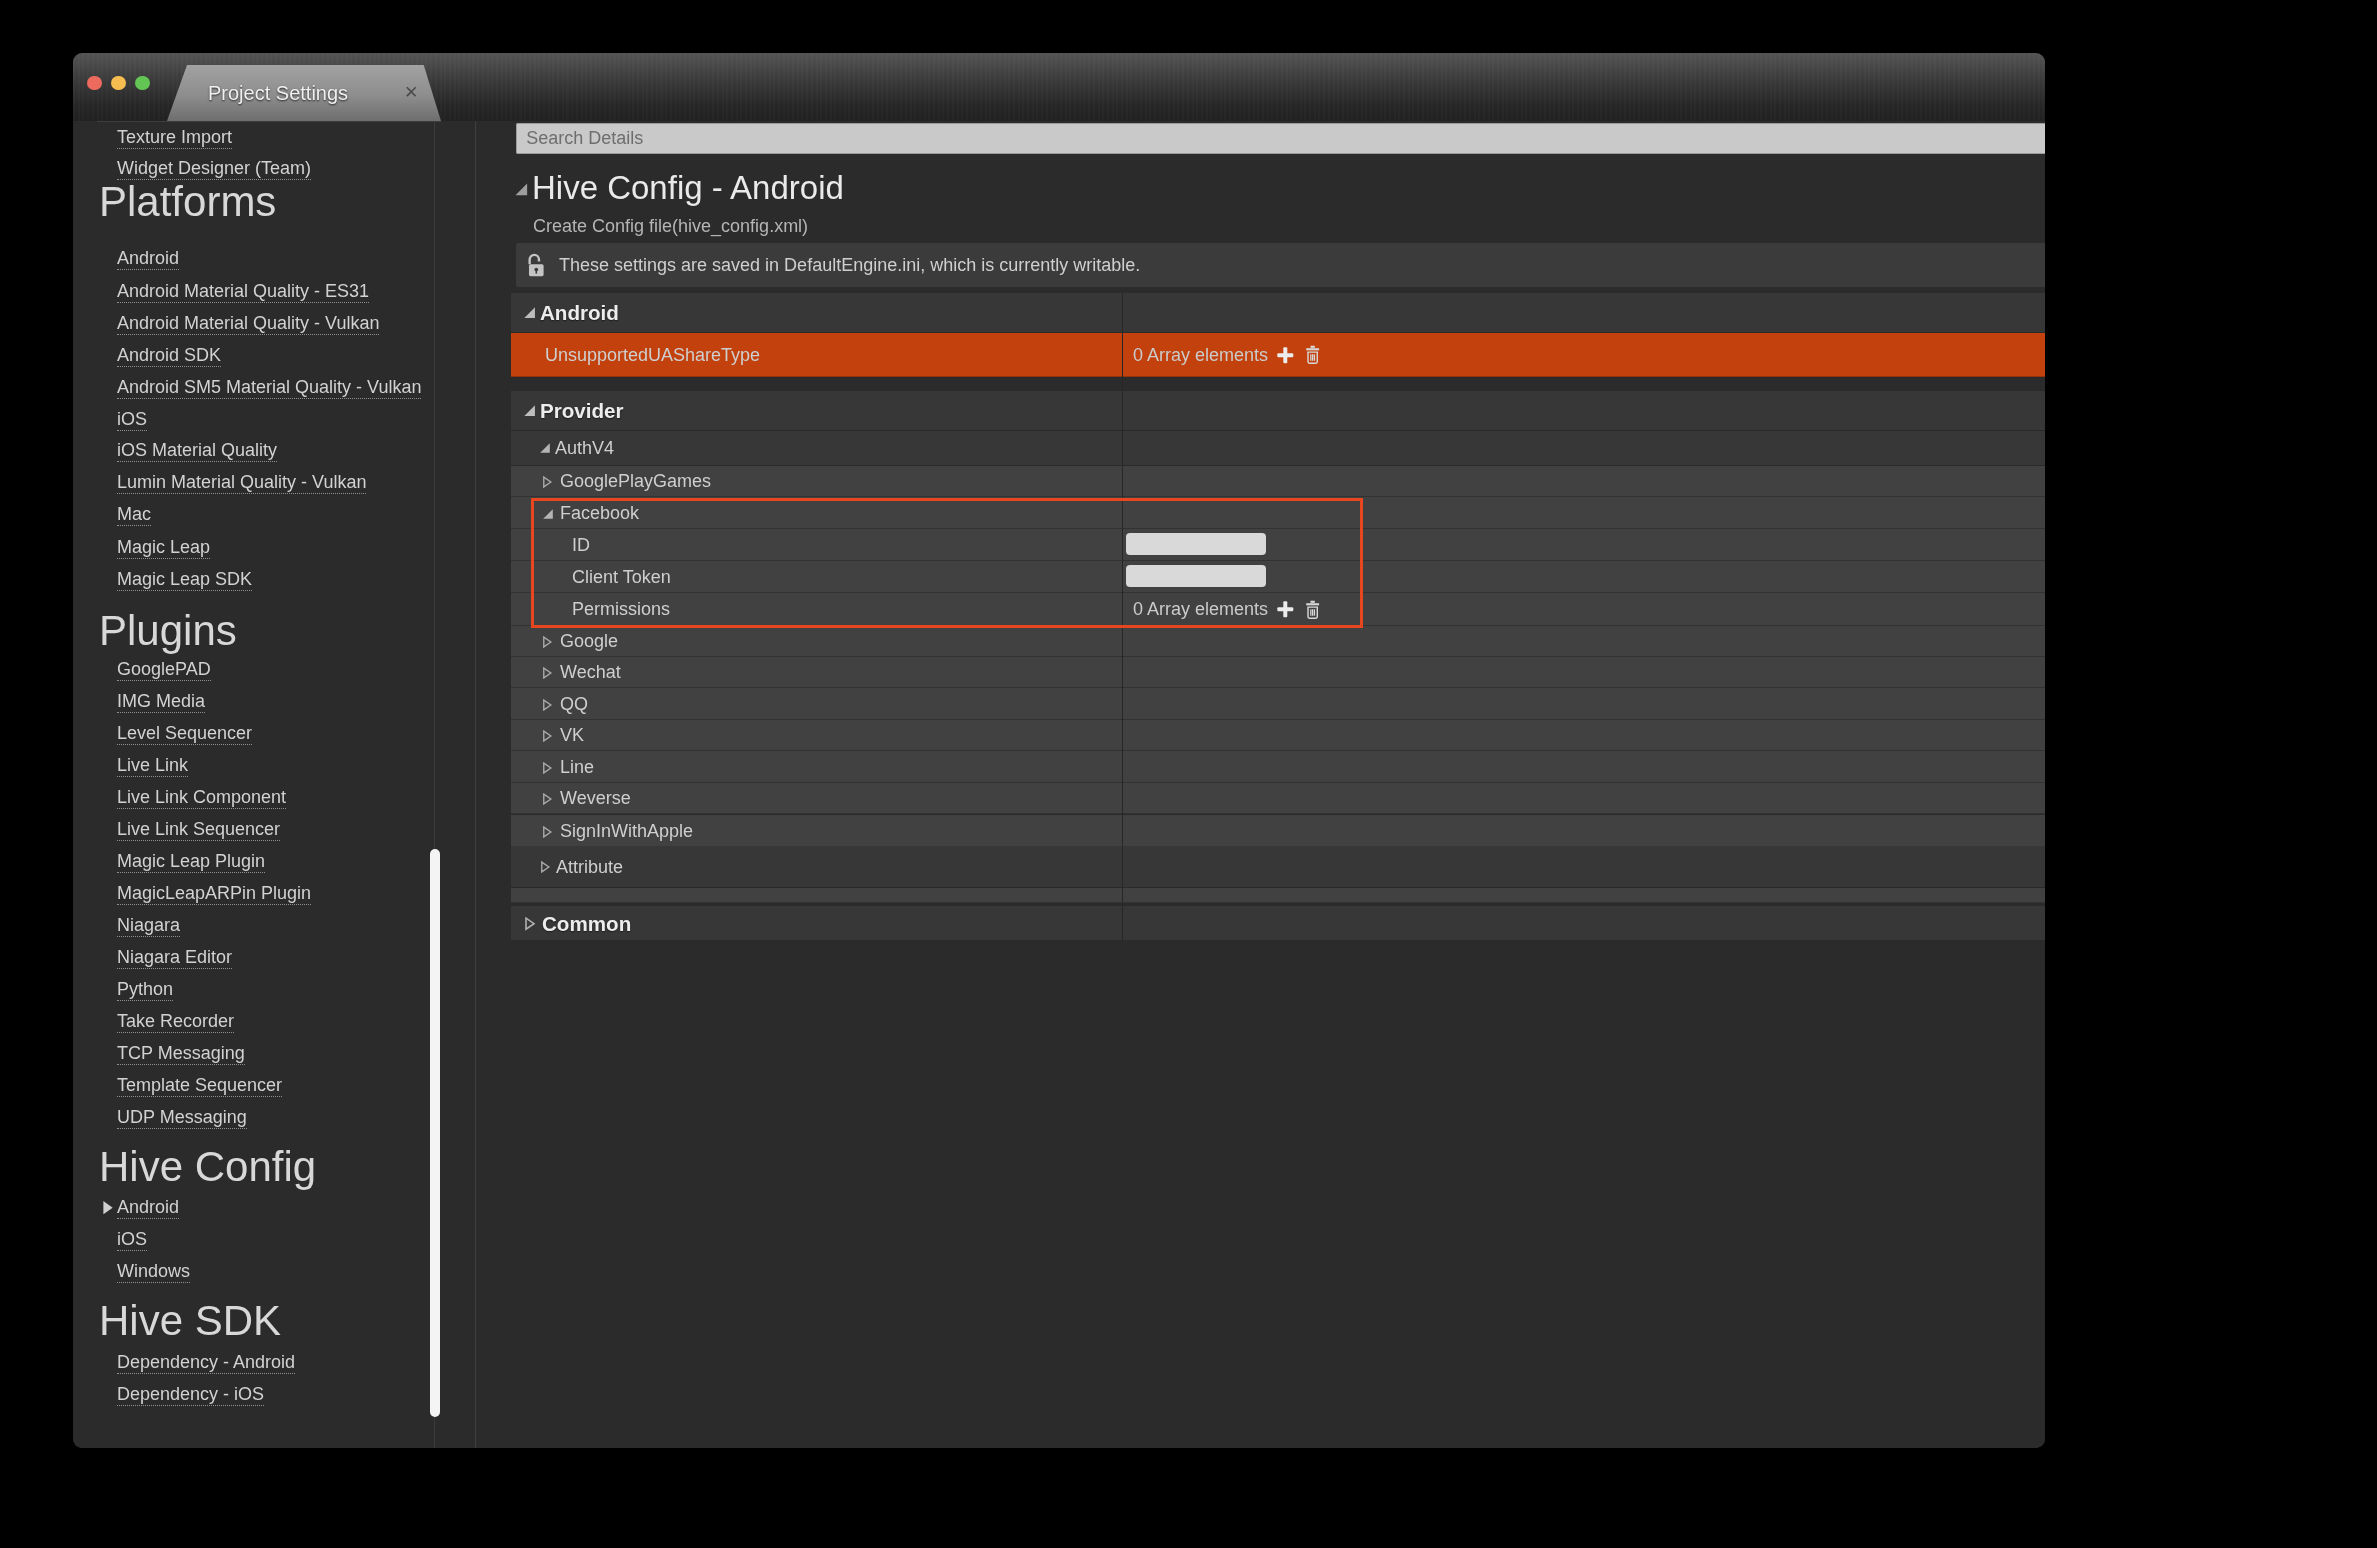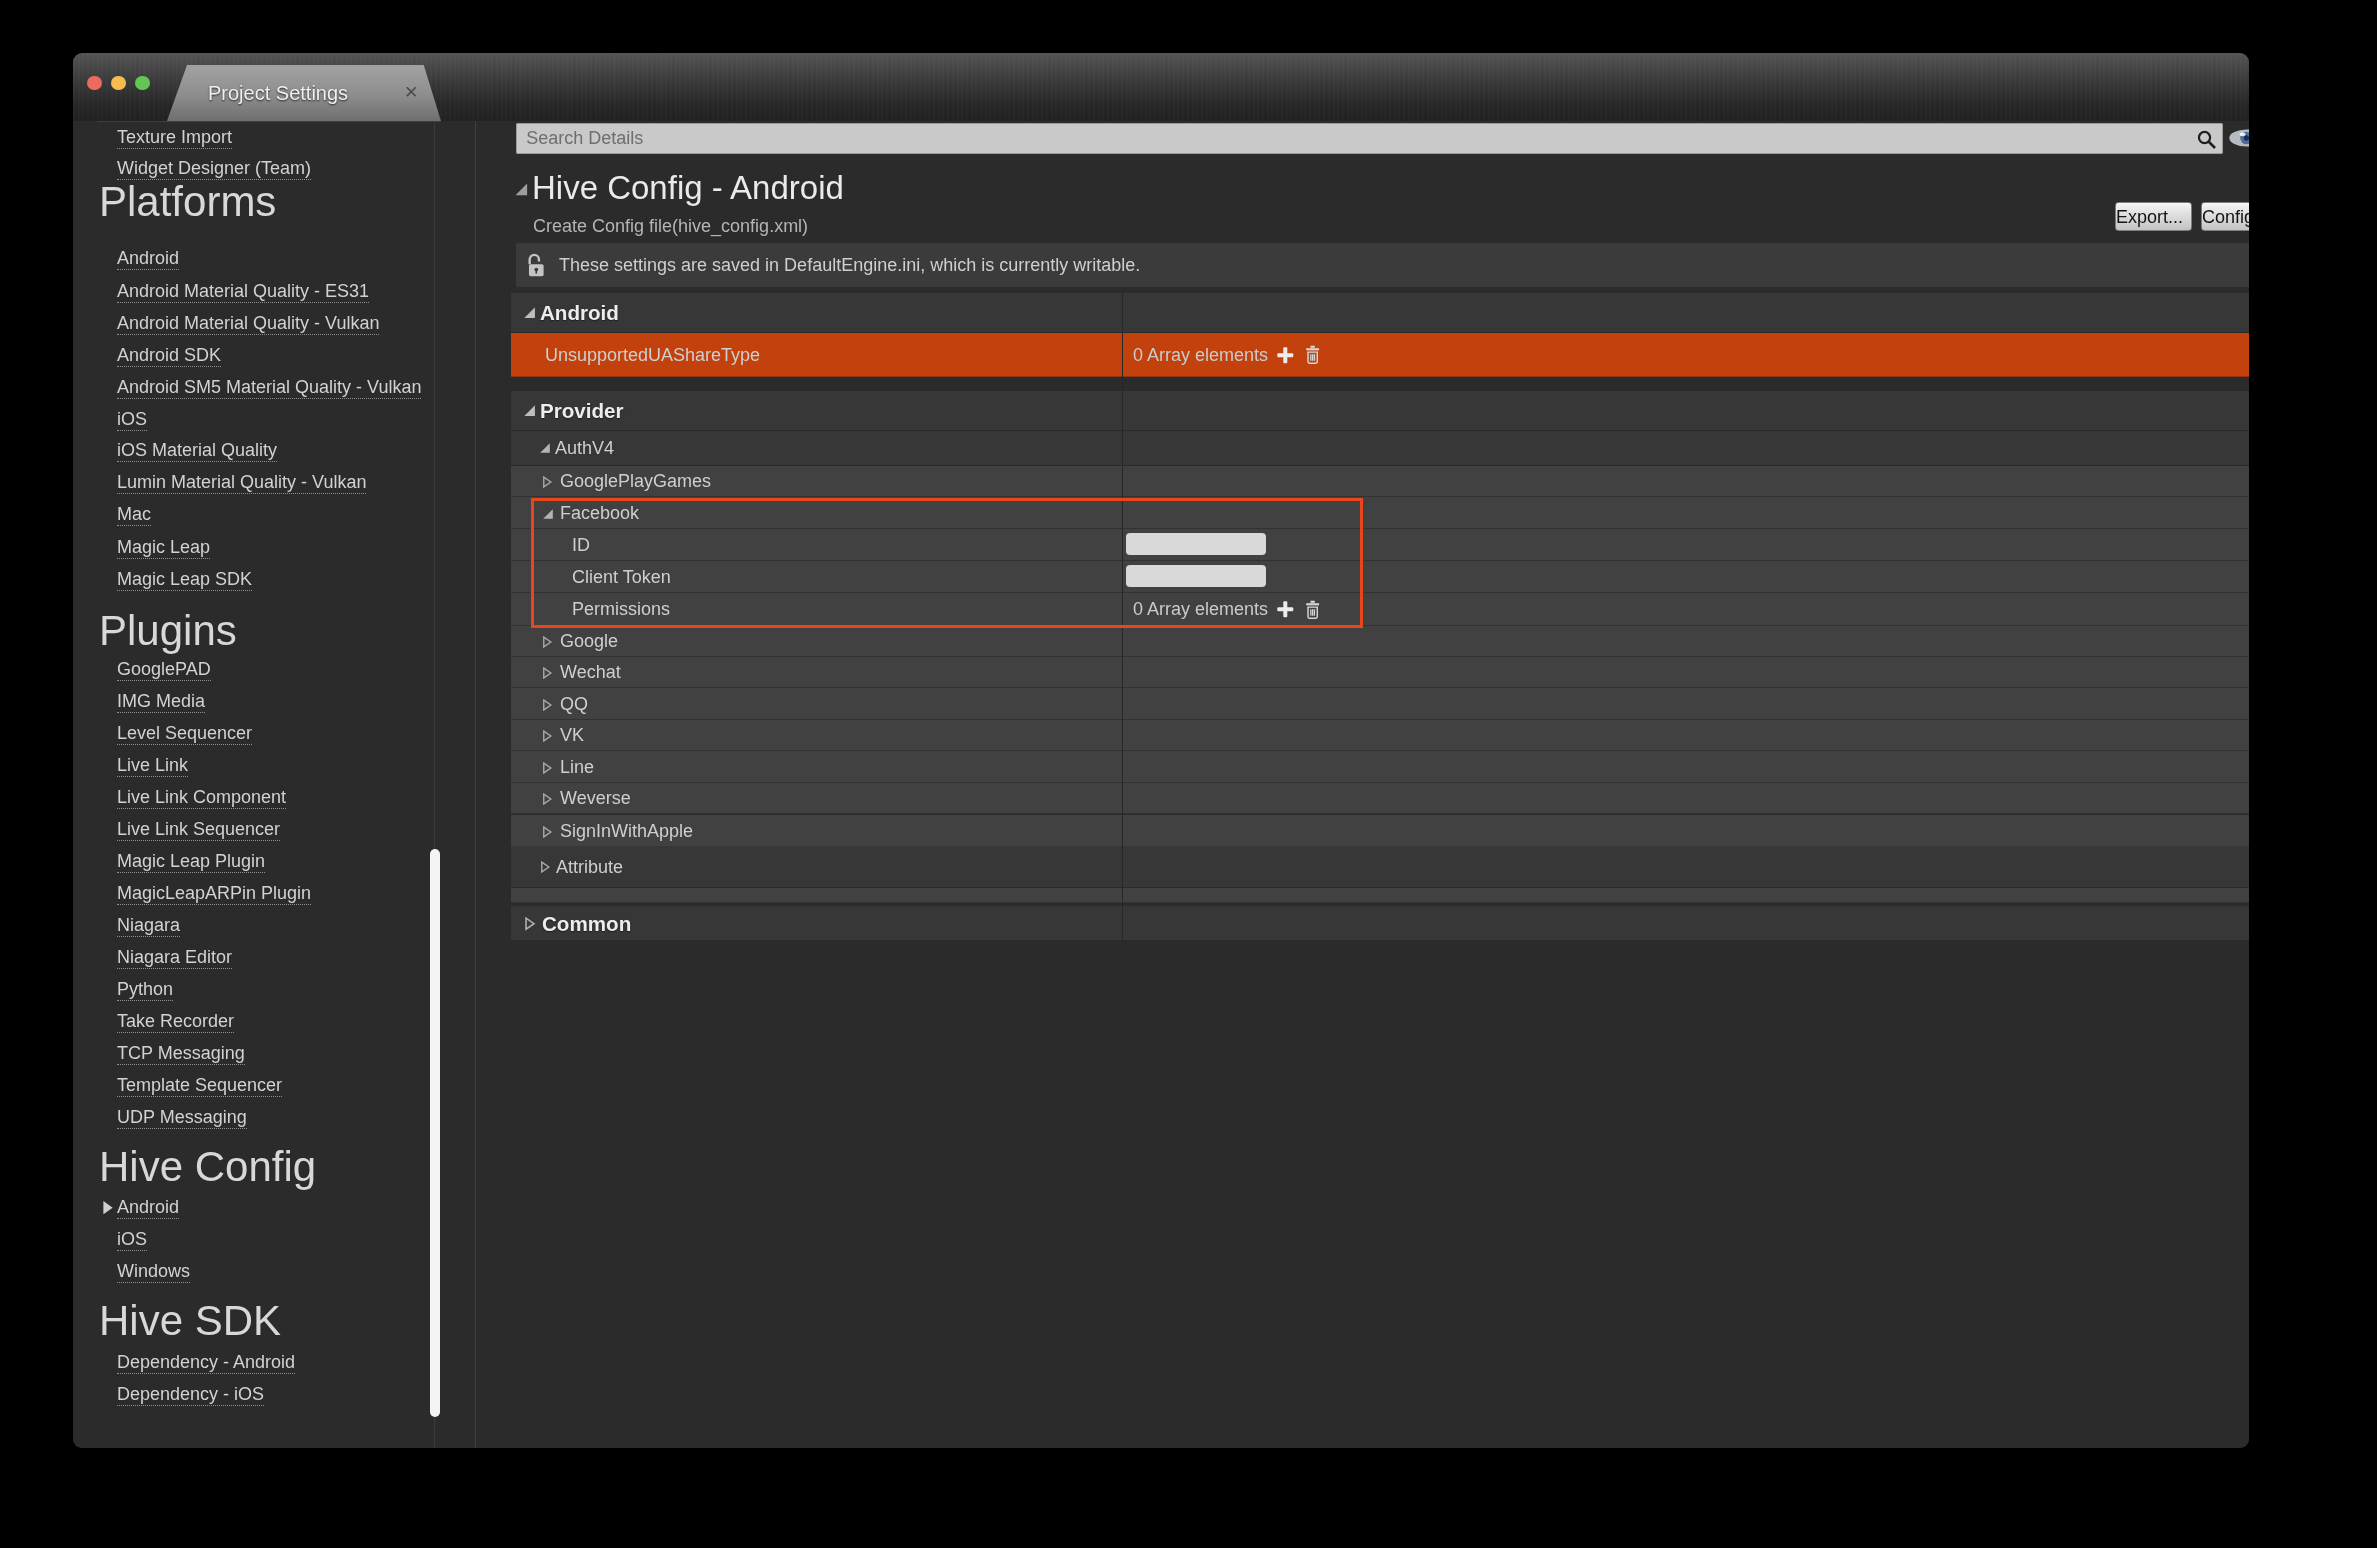--- a/index.html
+++ b/index.html
@@ -1,18 +1,18 @@
 <!DOCTYPE html>
 <html style="font-size:10.6px"><head>
 <meta charset="utf-8">
 <style>
   html,body{margin:0;padding:0;background:#000;}
   body{width:2377px;height:1548px;position:relative;font-family:"Liberation Sans",sans-serif;overflow:hidden;}
   #screen{position:absolute;left:0;top:0;width:2377px;height:1548px;background:#000;}
-  .window{position:absolute;left:73px;top:53px;width:2176px;height:1395px;background:#2b2b2b;border-radius:9.3px;overflow:hidden;box-shadow:0 0 27px rgba(0,0,0,.9);}
+  .window{position:absolute;left:73px;top:53px;width:1972px;height:1395px;background:#2b2b2b;border-radius:9.3px;overflow:hidden;box-shadow:0 0 27px rgba(0,0,0,.9);}
   .titlebar{position:absolute;left:0;top:0;width:100%;height:68px;background:linear-gradient(#545454 0%,#3a3a3a 40%,#262626 78%,#212121 100%);border-bottom:1.3px solid #171717;}
   .titlebar .texture{position:absolute;inset:0;background:repeating-linear-gradient(90deg,rgba(255,255,255,.018) 0 2px,transparent 2px 4.7px);}
   .traffic{position:absolute;left:0;top:0;width:93px;height:68px;}
   .tl{position:absolute;top:22.6px;width:14.6px;height:14.6px;border-radius:50%;}
   .tl.red{left:14px;background:#ed6a5f;}
   .tl.yellow{left:38px;background:#f5bd4f;}
   .tl.green{left:62px;background:#62c554;}
   .tab{position:absolute;left:94px;top:12px;width:274px;height:56px;background:linear-gradient(#a2a2a2 0%,#8d8d8d 55%,#6e6e6e 100%);clip-path:polygon(20px 0,calc(100% - 17.3px) 0,100% 100%,0 100%);display:flex;align-items:center;}
   .tab-label{margin-left:41px;font-size:20px;color:#f0f0f0;text-shadow:0 1.3px 2px rgba(0,0,0,.75);}
   .tab-close{position:absolute;right:22.6px;top:17.3px;font-size:17.3px;color:#4c4c4c;line-height:20px;}

